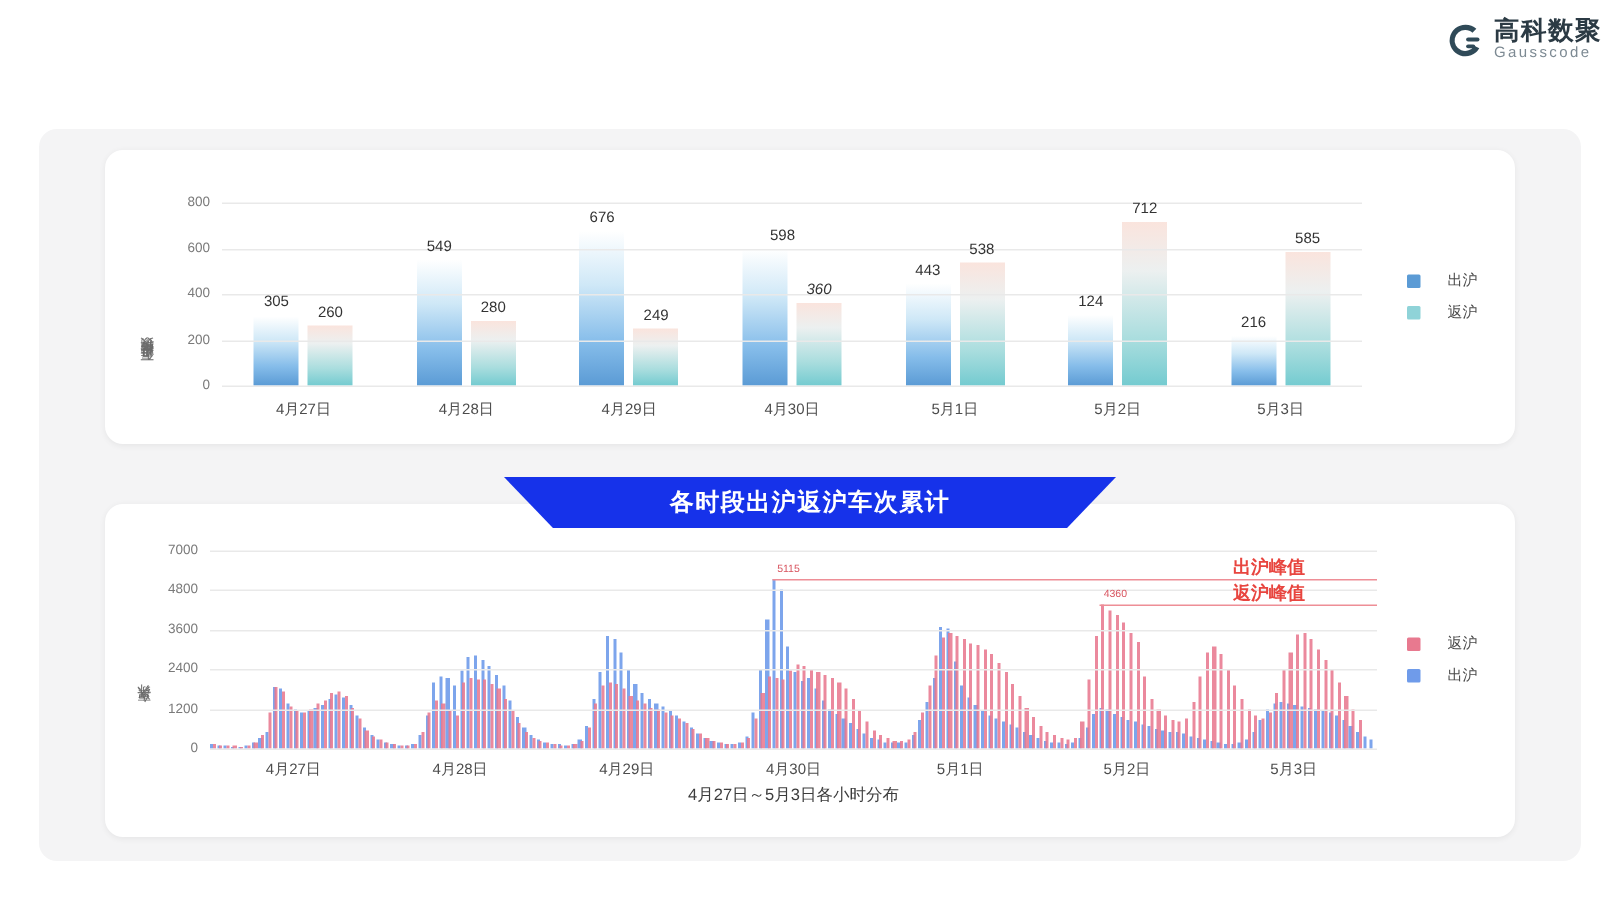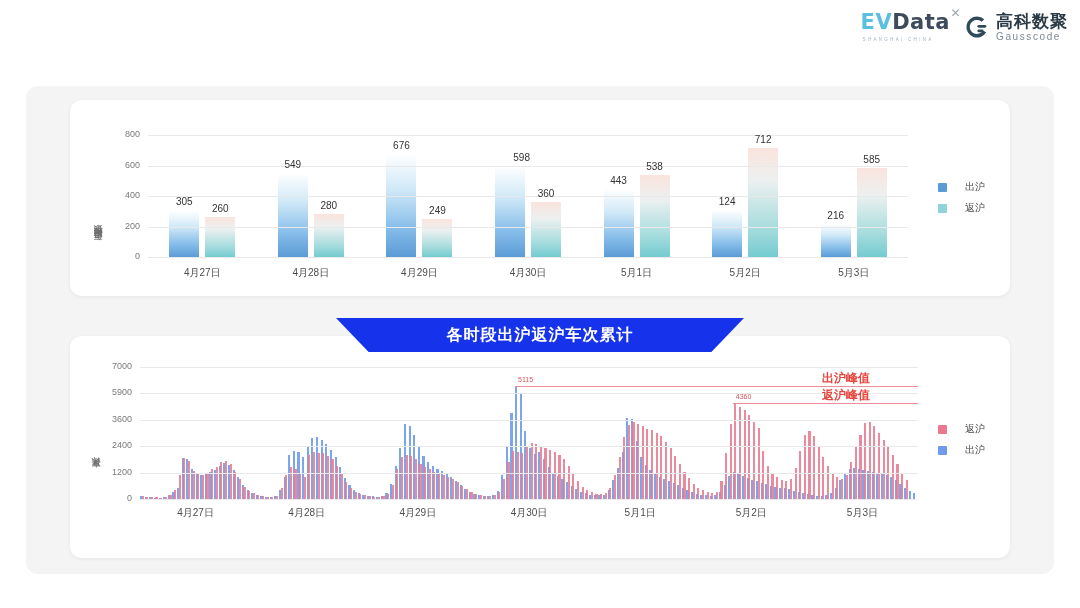--- a/index.html
+++ b/index.html
@@ -69,26 +69,20 @@
   .annval { position: absolute; font-size: 7px; color: #d8545f; }
   .anntxt { position: absolute; font-size: 12px; font-weight: 700; color: #e8453f; }
   .caption { position: absolute; font-size: 11px; color: #3c3c3c; text-align: center; }
 </style>
 </head>
 <body>
 
 <div id="page">
 
   <div class="logo-bar">
-    <div class="logo-evdata">
-      <div class="main">
-        <span class="ev">EV</span><span>Data</span><span class="sup">✕</span>
-      </div>
-      <div class="sub">SHANGHAI CHINA</div>
-    </div>
     <div class="logo-gauss">
       <svg class="gicon" viewBox="0 0 32 32">
         <path d="M16 3a13 13 0 1 0 11.3 19.4l-4.2-2.1A8.6 8.6 0 1 1 16 7.4c2.2 0 4.2.8 5.7 2.2l3.2-3.2A13 13 0 0 0 16 3z" fill="#2f4a58"></path>
         <rect x="16.5" y="13.5" width="11" height="3.4" rx="1.7" fill="#2f4a58"></rect>
         <rect x="16.5" y="19.2" width="7.5" height="3.2" rx="1.6" fill="#2f4a58"></rect>
       </svg>
       <div class="txt">
         <div class="cn">高科数聚</div>
         <div class="en">Gausscode</div>
       </div>
@@ -493,21 +487,21 @@
   <div id="c2-ticks">
       <div class="gridline" style="left: 140px; top: 499px; width: 778px;"></div>
       <div class="ytick" style="left: 98px; top: 493px;">0</div>
       <div class="gridline" style="left: 140px; top: 472.6px; width: 778px;"></div>
       <div class="ytick" style="left: 98px; top: 466.6px;">1200</div>
       <div class="gridline" style="left: 140px; top: 446.2px; width: 778px;"></div>
       <div class="ytick" style="left: 98px; top: 440.2px;">2400</div>
       <div class="gridline" style="left: 140px; top: 419.8px; width: 778px;"></div>
       <div class="ytick" style="left: 98px; top: 413.8px;">3600</div>
       <div class="gridline" style="left: 140px; top: 393.4px; width: 778px;"></div>
-      <div class="ytick" style="left: 98px; top: 387.4px;">5900</div>
+      <div class="ytick" style="left: 98px; top: 387.4px;">4800</div>
       <div class="gridline" style="left: 140px; top: 367px; width: 778px;"></div>
       <div class="ytick" style="left: 98px; top: 361px;">7000</div>
     </div>
   <div id="c2-xticks">
       <div class="xtick" style="left: 150.571px; top: 506px; width: 90px;">4月27日</div>
       <div class="xtick" style="left: 261.714px; top: 506px; width: 90px;">4月28日</div>
       <div class="xtick" style="left: 372.857px; top: 506px; width: 90px;">4月29日</div>
       <div class="xtick" style="left: 484px; top: 506px; width: 90px;">4月30日</div>
       <div class="xtick" style="left: 595.143px; top: 506px; width: 90px;">5月1日</div>
       <div class="xtick" style="left: 706.286px; top: 506px; width: 90px;">5月2日</div>
@@ -525,28 +519,29 @@
       <div class="row">
         <span class="swatch" style="background:#e8798f"></span>
         <span>返沪</span>
       </div>
       <div class="row">
         <span class="swatch" style="background:#6f9bea"></span>
         <span>出沪</span>
       </div>
     </div>
 
+  <div class="caption" id="c2-caption" style="left:140px; top:522px; width:778px;">4月27日～5月3日各小时分布</div>
 
 <div class="blabel" style="left: 164.286px; top: 196.488px;">305</div>
     <div class="blabel" style="left: 200.286px; top: 203.35px;">260</div>
     <div class="blabel" style="left: 272.857px; top: 159.278px;">549</div>
     <div class="blabel" style="left: 308.857px; top: 200.3px;">280</div>
     <div class="blabel" style="left: 381.429px; top: 139.91px;">676</div>
     <div class="blabel" style="left: 417.429px; top: 205.028px;">249</div>
     <div class="blabel" style="left: 490px; top: 151.805px; text-align: right;">598</div>
-    <div class="blabel" style="left: 526px; top: 188.1px;">360</div>
+    <div class="blabel" style="left: 526px; top: 188.1px; font-style: italic;">360</div>
     <div class="blabel" style="left: 598.571px; top: 175.442px;">443</div>
     <div class="blabel" style="left: 634.571px; top: 160.955px;">538</div>
     <div class="blabel" style="left: 707.143px; top: 196.183px;">124</div>
     <div class="blabel" style="left: 743.143px; top: 134.42px;">712</div>
     <div class="blabel" style="left: 815.714px; top: 210.06px;">216</div>
     <div class="blabel" style="left: 851.714px; top: 153.788px;">585</div>
   </div>
 
 </body></html>

